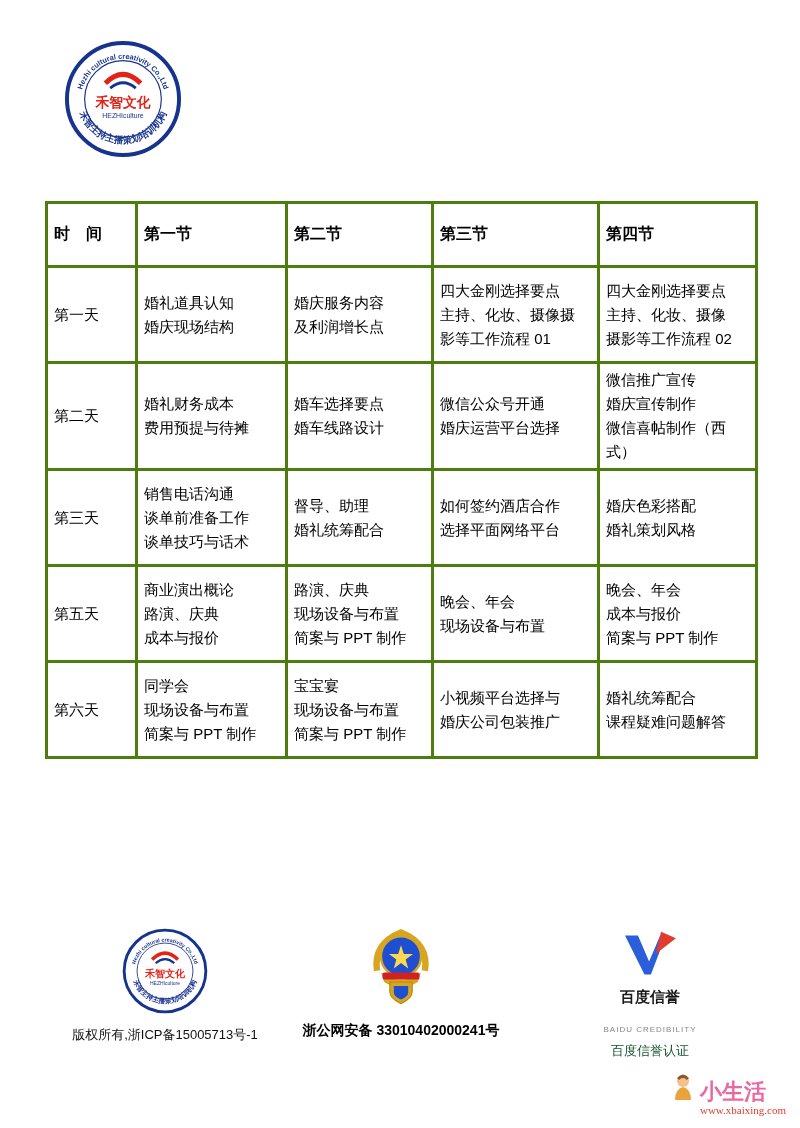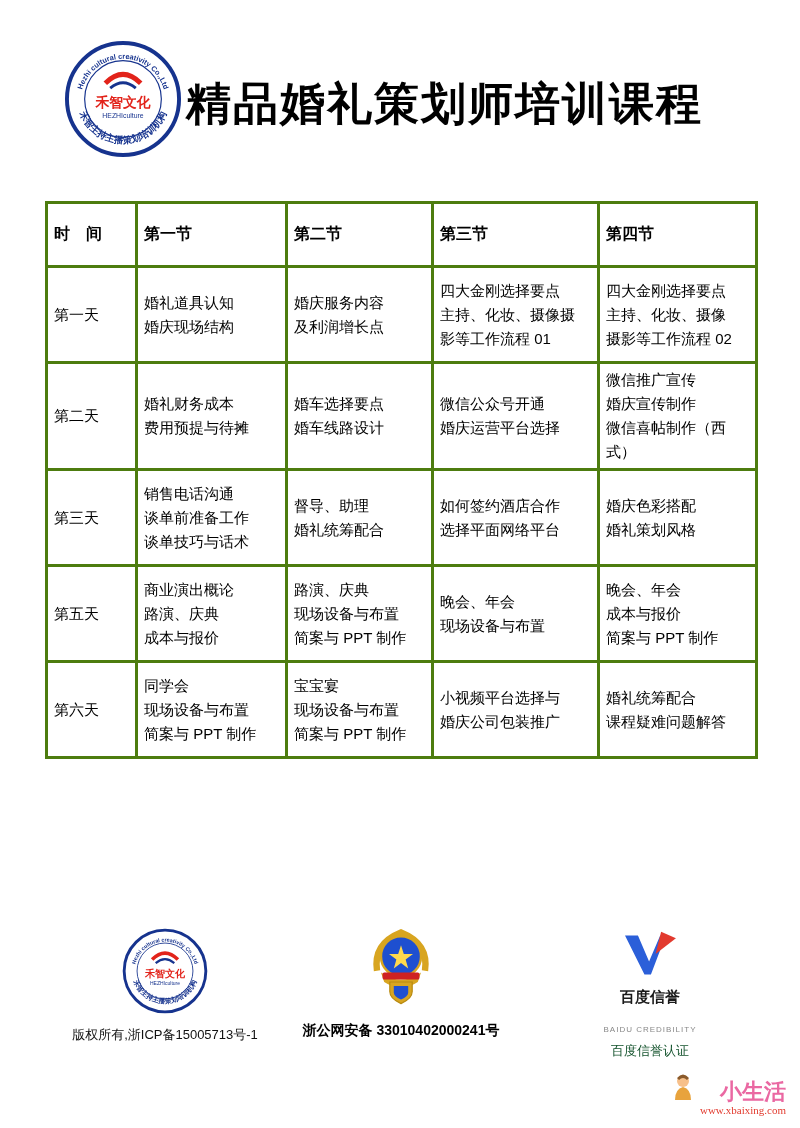--- a/index.html
+++ b/index.html
@@ -30,21 +30,21 @@
   .baidu-icon { width:56px; height:50px; }
   .f-copyright { margin-top:8px; font-size:13px; color:#111; }
   .f-police { margin-top:10px; font-size:14px; font-weight:bold; color:#000; }
   .baidu-name { margin-top:4px; font-size:15px; font-weight:bold; color:#1a1a1a; }
   .baidu-en { font-size:8px; letter-spacing:1px; color:#888; margin-top:18px; }
   .baidu-caption { margin-top:8px; font-size:13px; color:#14532d; }
 
   
   .watermark { position:absolute; right:10px; bottom:10px; display:flex;
                align-items:center; gap:5px; background:#fff; padding:2px 4px; }
-  .wm-texts { display:flex; flex-direction:column; align-items:flex-end;margin-top:15px; }
+  .wm-texts { display:flex; flex-direction:column; align-items:flex-start;margin-top:15px; }
   .wm-name { font-size:22px; font-weight:bold; color:#ea68a2; line-height:1.1; }
   .wm-url  { font-size:11px; color:#e23a2e;font-family:Liberation Serif, serif; }
 </style>
 </head>
 <body>
 
 <div class="page">
 
   <div class="header-logo">
     <svg viewBox="0 0 120 120" width="118" height="118">
@@ -57,21 +57,20 @@
       <path id="arcBot1" d="M 13,58 A 47,47 0 0 0 107,58" fill="none"></path>
       <text font-size="9.5" fill="#16338e" font-weight="bold">
         <textPath href="#arcBot1" startOffset="50%" text-anchor="middle">禾智主持主播策划培训机构</textPath>
       </text>
       <path d="M42 44 Q60 26 78 44" stroke="#e2231a" stroke-width="5" fill="none"></path>
       <path d="M47 49 Q60 38 73 49" stroke="#16338e" stroke-width="3" fill="none"></path>
       <text x="60" y="68" text-anchor="middle" font-size="14" font-weight="bold" fill="#e2231a">禾智文化</text>
       <text x="60" y="79" text-anchor="middle" font-size="7" fill="#16338e">HEZHIculture</text>
     </svg>
   </div>
-  <h1 class="page-title">精品婚礼策划师培训课程</h1>
 
   <table class="schedule">
     <colgroup>
       <col style="width:90px">
         <col style="width:150px">
         <col style="width:146px">
       <col style="width:166px">
         <col style="width:158px">
     </colgroup>
     <thead>

